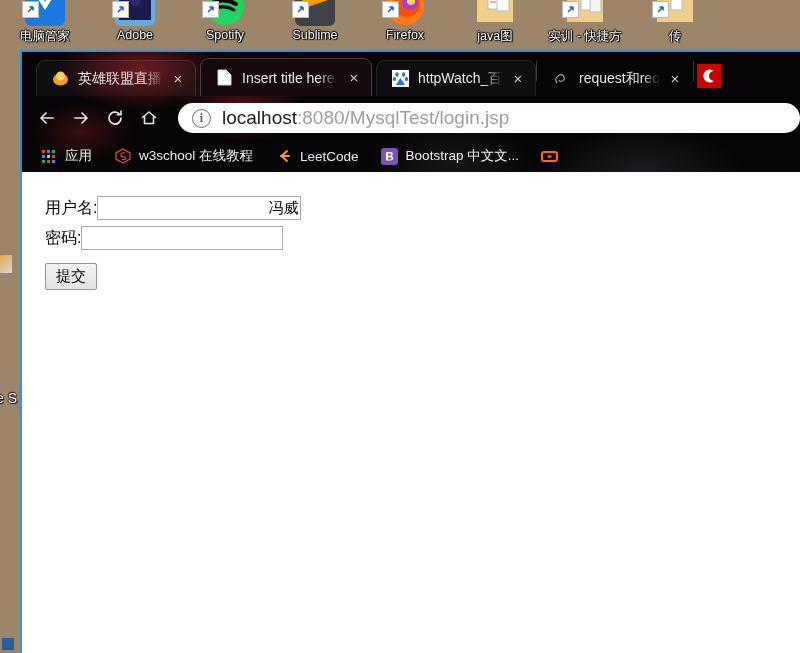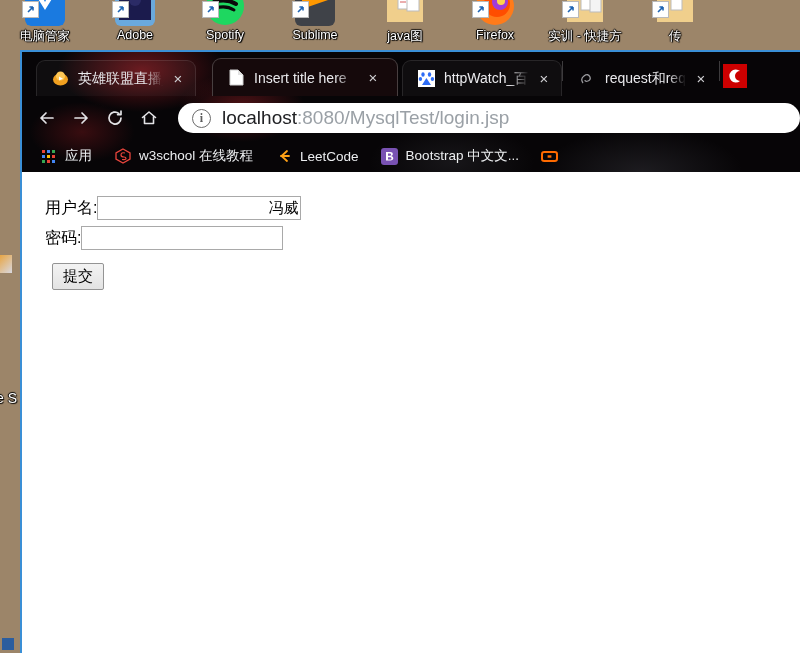--- a/index.html
+++ b/index.html
@@ -237,21 +237,20 @@
     padding: 1px 2px;
     box-sizing: content-box;
     font-family: "Liberation Sans", sans-serif;
     outline: none;
     text-align: right;
   }
   #user-input { width: 198px; }
   #pass-input { width: 196px; }
   #submit-btn {
     margin-top: 8px;
-    margin-left: 7px;
     padding: 3px 10px;
     font-size: 15px;
     background: linear-gradient(#f3f3f3, #e3e3e3);
     border: 1px solid #949494;
     border-radius: 2px;
     color: #000;
     font-family: "Liberation Sans", sans-serif;
     cursor: default;
   }
 </style>
@@ -322,44 +321,44 @@
               <path d="M2 7 L7 2 M7 2 H3.4 M7 2 V5.6" stroke="#1d63b2" stroke-width="1.6" fill="none"></path>
             </svg>
           </span>
       </div>
       <div class="desk-label">Sublime</div>
     </div>
 
     <div class="desk-icon">
       <div class="desk-glyph">
         <svg class="art" viewBox="0 0 40 40">
+            <circle cx="20" cy="20" r="19" fill="#ff7b1a"></circle>
+            <circle cx="22" cy="18" r="13" fill="#ff4d00"></circle>
+            <circle cx="25" cy="16" r="8" fill="#a23bd8"></circle>
+            <circle cx="26" cy="15" r="4" fill="#ffd24d"></circle>
+          </svg>
+        <span class="shortcut-arrow">
+            <svg width="9" height="9" viewBox="0 0 9 9">
+              <path d="M2 7 L7 2 M7 2 H3.4 M7 2 V5.6" stroke="#1d63b2" stroke-width="1.6" fill="none"></path>
+            </svg>
+          </span>
+      </div>
+      <div class="desk-label">Firefox</div>
+    </div>
+
+    <div class="desk-icon">
+      <div class="desk-glyph">
+        <svg class="art" viewBox="0 0 40 40">
             <path d="M2 9 h13 l3 3 h20 v24 H2 Z" fill="#f0cf8c"></path>
             <rect x="13" y="6" width="12" height="17" fill="#fff" stroke="#bbb"></rect>
             <rect x="22" y="8" width="12" height="17" fill="#fff" stroke="#bbb"></rect>
             <path d="M15 10 h8 M15 13 h8 M15 16 h6" stroke="#c33" stroke-width="0.8"></path>
           </svg>
       </div>
       <div class="desk-label">java图</div>
-    </div>
-
-    <div class="desk-icon">
-      <div class="desk-glyph">
-        <svg class="art" viewBox="0 0 40 40">
-            <circle cx="20" cy="20" r="19" fill="#ff7b1a"></circle>
-            <circle cx="22" cy="18" r="13" fill="#ff4d00"></circle>
-            <circle cx="25" cy="16" r="8" fill="#a23bd8"></circle>
-            <circle cx="26" cy="15" r="4" fill="#ffd24d"></circle>
-          </svg>
-        <span class="shortcut-arrow">
-            <svg width="9" height="9" viewBox="0 0 9 9">
-              <path d="M2 7 L7 2 M7 2 H3.4 M7 2 V5.6" stroke="#1d63b2" stroke-width="1.6" fill="none"></path>
-            </svg>
-          </span>
-      </div>
-      <div class="desk-label">Firefox</div>
     </div>
 
     <div class="desk-icon">
       <div class="desk-glyph">
         <svg class="art" viewBox="0 0 40 40">
             <path d="M2 9 h13 l3 3 h20 v24 H2 Z" fill="#f0cf8c"></path>
             <rect x="16" y="4" width="11" height="20" fill="#fff" stroke="#bbb"></rect>
             <rect x="25" y="6" width="11" height="20" fill="#f4f4f4" stroke="#bbb"></rect>
           </svg>
         <span class="shortcut-arrow">
@@ -403,21 +402,21 @@
         <svg width="17" height="17" viewBox="0 0 17 17">
             <ellipse cx="8.5" cy="9.5" rx="7.5" ry="6" fill="#f0a020"></ellipse>
             <circle cx="8.5" cy="6" r="4.5" fill="#ffc857"></circle>
             <path d="M7 6.5 L11 8.7 L7 10.6 Z" fill="#fff"></path>
           </svg>
       </span>
       <span class="ttl">英雄联盟直播_斗</span>
       <span class="tclose">×</span>
     </div>
 
-    <div class="tab active" style="width:186px; margin-left:16px;">
+    <div class="tab active" style="width:172px; margin-left:4px;">
       <span class="fav">
         <svg width="15" height="17" viewBox="0 0 15 17">
             <path d="M1 1 h8 l5 5 v10 H1 Z" fill="#ffffff" stroke="#cfcfcf"></path>
             <path d="M9 1 v5 h5" fill="#e2e2e2"></path>
           </svg>
       </span>
       <span class="ttl">Insert title here</span>
       <span class="tclose">×</span>
     </div>
 

